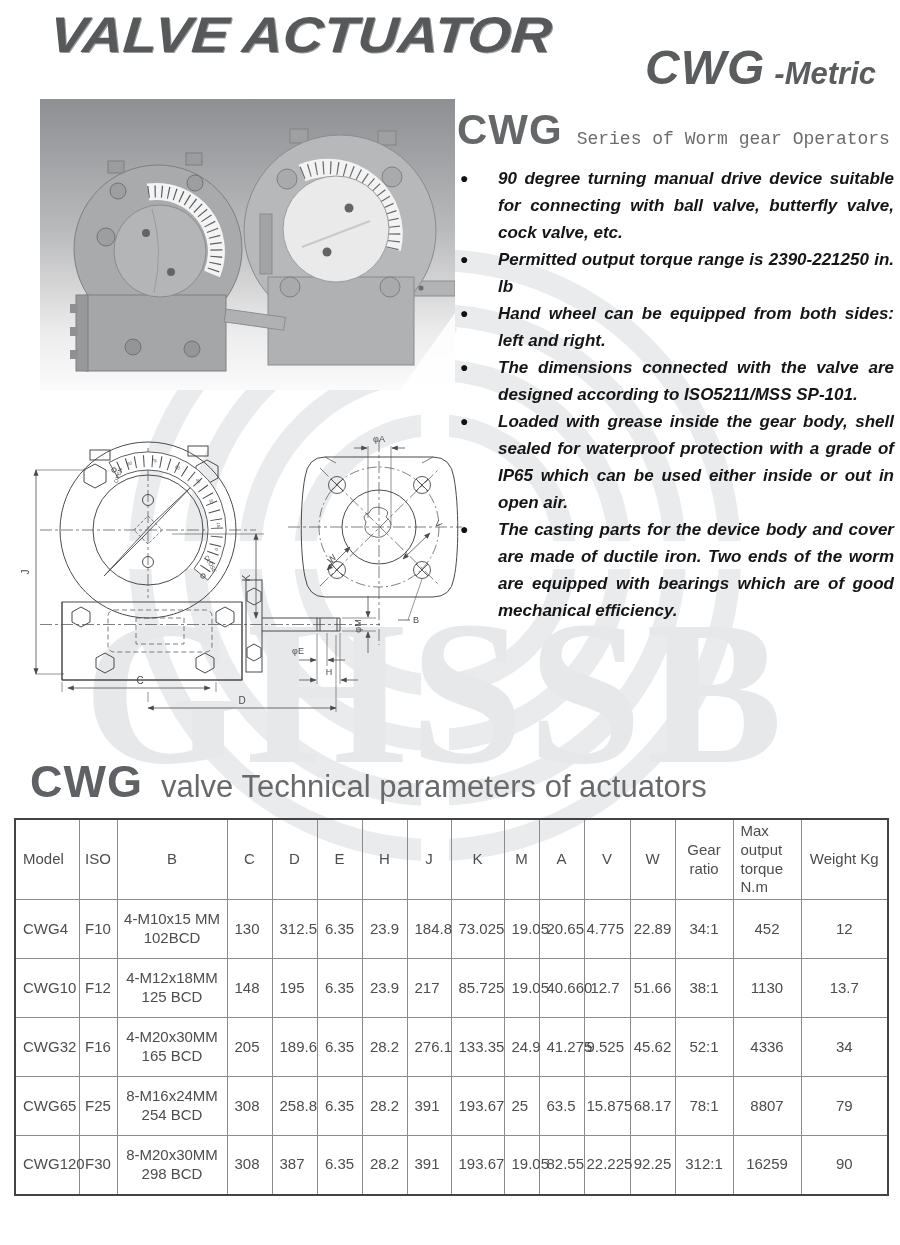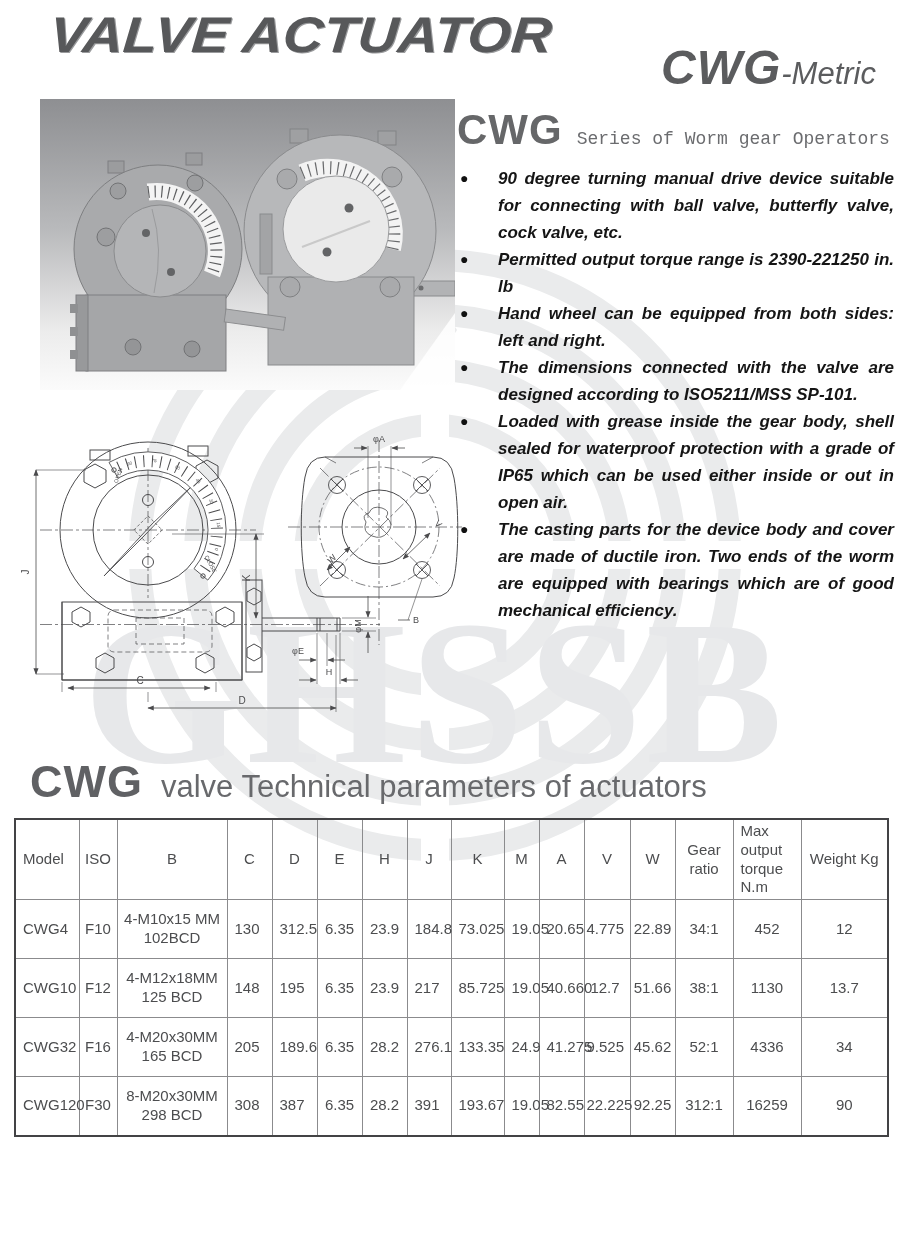--- a/index.html
+++ b/index.html
@@ -19,21 +19,21 @@
   
   .main-title {
     position:absolute; left:52px; top:6px;
     font-size:50px; font-weight:bold; font-style:italic;
     color:#57585a; letter-spacing:0px; white-space:nowrap;
     transform:scaleX(1.12) skewX(-4deg); transform-origin:left top;
     text-shadow:1px 1px 0 #9a9b9d;
   }
   .brand { position:absolute; right:24px; top:40px; color:#5b5c5e; white-space:nowrap; }
   .brand .code { font-size:48px; font-weight:bold; font-style:italic; letter-spacing:1px; }
-  .brand .suffix { font-size:31px; font-weight:normal; font-style:italic; letter-spacing:0px; }
+  .brand .suffix { font-size:31px; font-weight:bold; font-style:italic; letter-spacing:0px;margin-left:9px; }
 
   
   .photo { left:40px; top:99px; width:415px; height:291px; }
 
   
   .intro { left:457px; top:106px; width:437px; }
   .intro-head { display:flex; align-items:baseline; gap:14px; }
   .intro-code { font-size:42px; font-weight:bold; color:#666769; letter-spacing:1px; }
   .intro-tagline { font-size:18px; color:#6b6c6f; letter-spacing:0px; white-space:nowrap;font-family:Liberation Mono, monospace; }
   .feature-list { list-style:none; margin-top:11px; }
@@ -419,20 +419,39 @@
               <td class="al">133.35</td>
               <td class="al">24.9</td>
               <td class="al">41.275</td>
               <td class="ar">9.525</td>
               <td class="ac">45.62</td>
               <td class="ac">52:1</td>
               <td class="ac">4336</td>
               <td class="ac">34</td>
             </tr>
             <tr>
+              <td class="al">CWG65</td>
+              <td class="ac">F25</td>
+              <td class="ac">8-M16x24MM
+254 BCD</td>
+              <td class="al">308</td>
+              <td class="al">258.8</td>
+              <td class="ac">6.35</td>
+              <td class="ac">28.2</td>
+              <td class="al">391</td>
+              <td class="al">193.67</td>
+              <td class="al">25</td>
+              <td class="al">63.5</td>
+              <td class="ar">15.875</td>
+              <td class="ac">68.17</td>
+              <td class="ac">78:1</td>
+              <td class="ac">8807</td>
+              <td class="ac">79</td>
+            </tr>
+            <tr>
               <td class="al">CWG120</td>
               <td class="ac">F30</td>
               <td class="ac">8-M20x30MM
 298 BCD</td>
               <td class="al">308</td>
               <td class="al">387</td>
               <td class="ac">6.35</td>
               <td class="ac">28.2</td>
               <td class="al">391</td>
               <td class="al">193.67</td>

